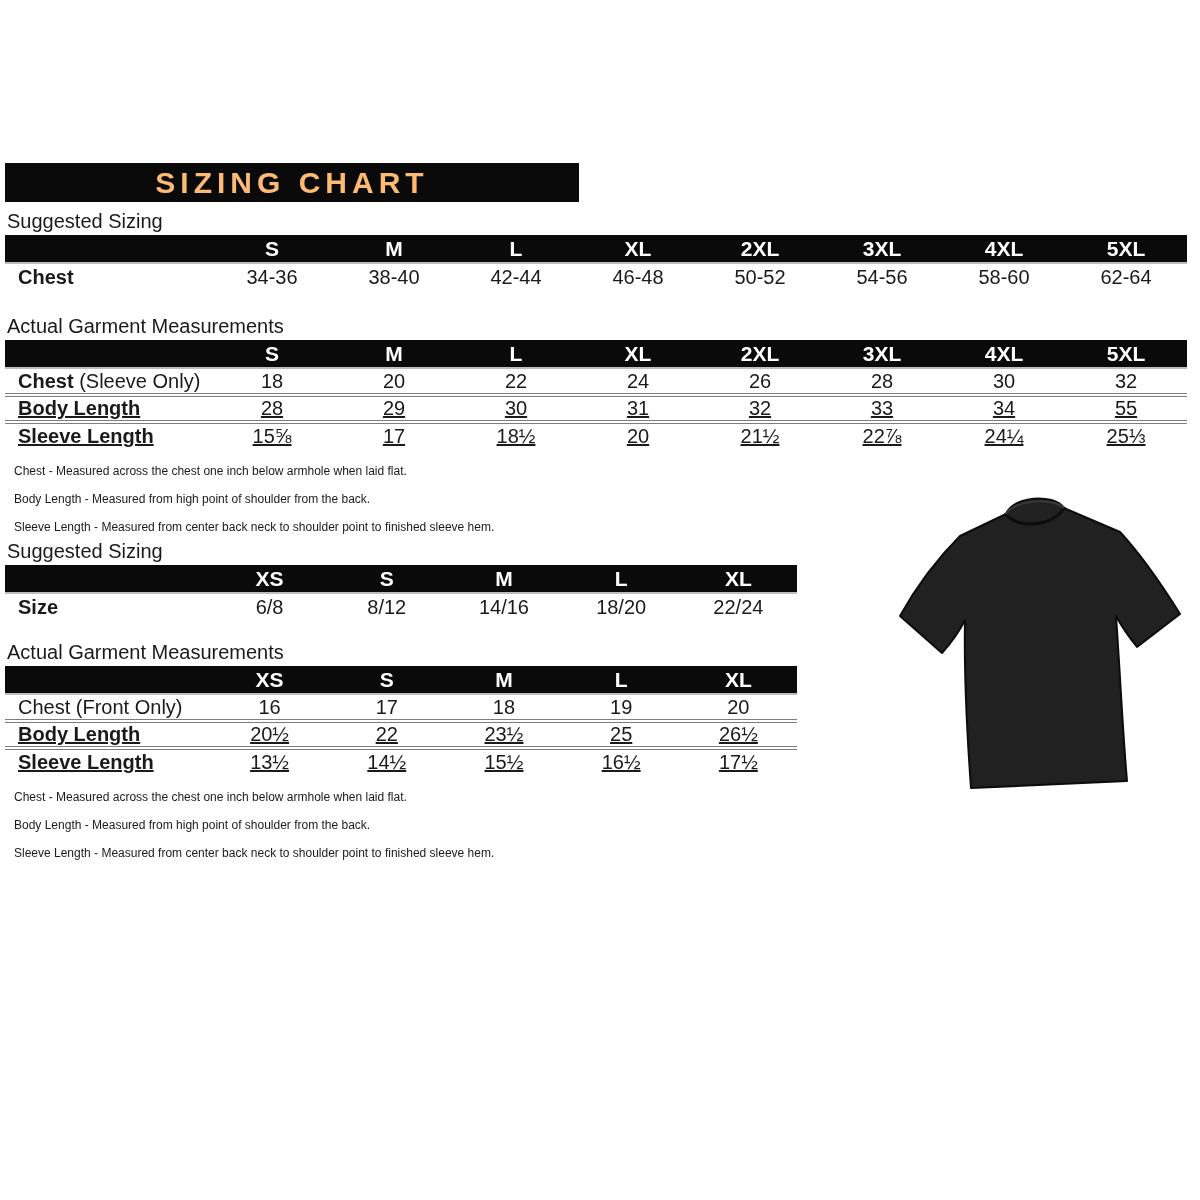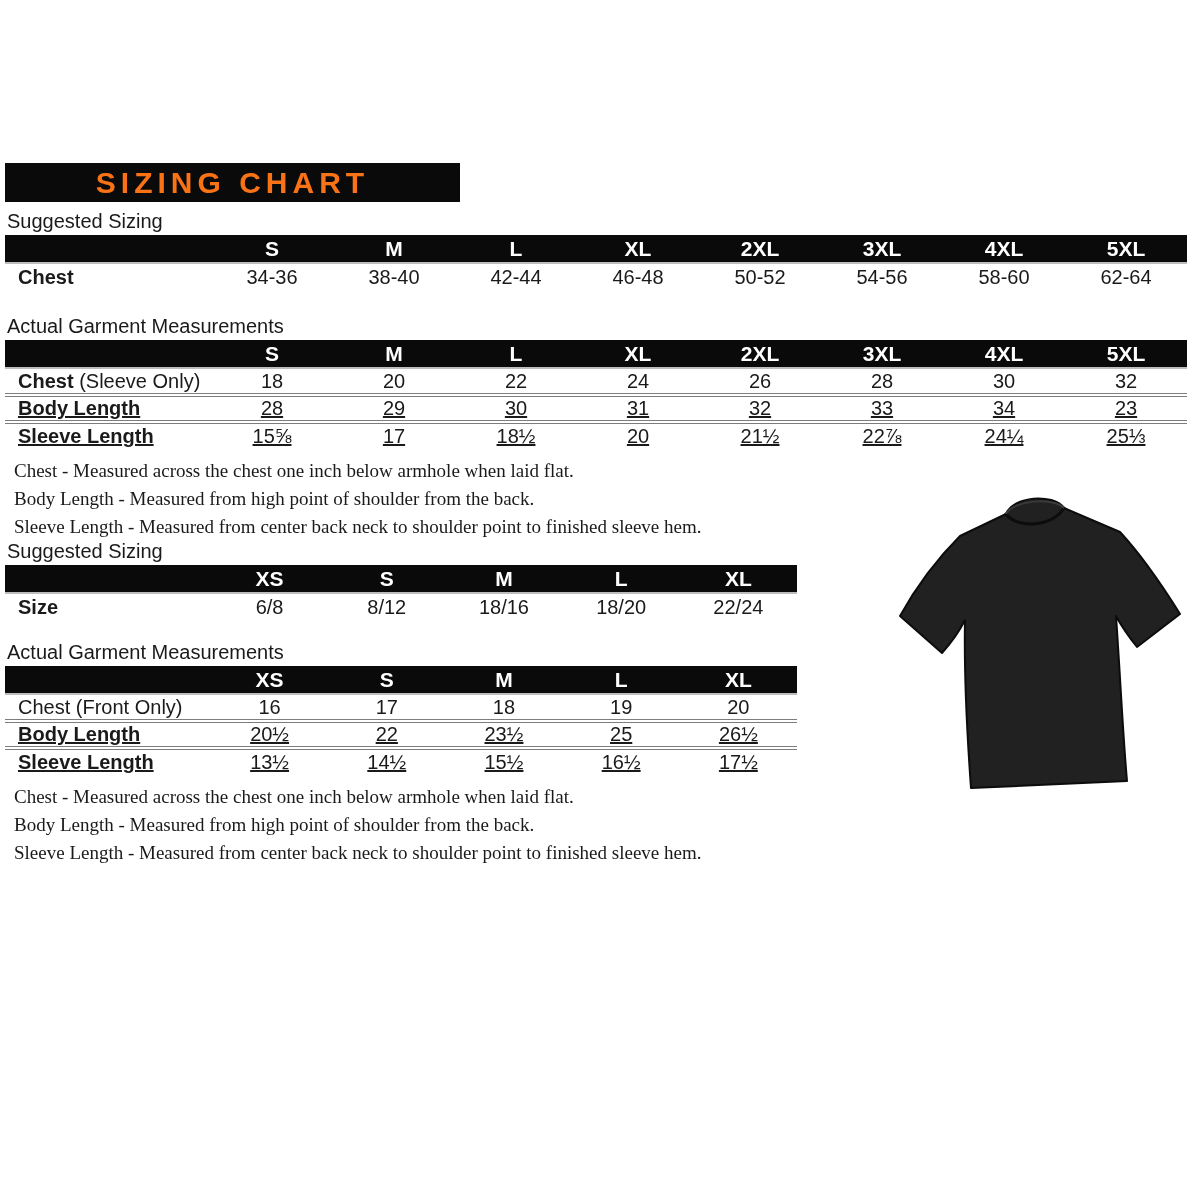--- a/index.html
+++ b/index.html
@@ -6,21 +6,21 @@
   html,body { background:#ffffff; }
   body {
     width:1200px; height:1200px; position:relative; overflow:hidden;
     font-family:"Liberation Sans", sans-serif; color:#1a1a1a;
   }
   .content { position:absolute; top:163px; left:5px; width:1190px; }
 
   .header-row { display:flex; align-items:flex-start; margin-bottom:9px; }
   .main-title { font-size:31px; font-weight:bold; padding-left:9px; width:335px; line-height:40px; white-space:nowrap; }
   .banner {
-    background:#0a0a0a; color:#f97316; width:455px; height:39px;
+    background:#0a0a0a; color:#fdba74; width:574px; height:39px;
     display:flex; align-items:center; justify-content:center;
     font-size:30px; font-weight:bold; letter-spacing:5px; white-space:nowrap;
   }
 
   .section-label { font-size:20px; line-height:20px; margin-bottom:4px; padding-left:2px; }
   .gap-lg { margin-top:26px; }
   .gap-md { margin-top:22px; }
 
   table { border-collapse:collapse; table-layout:fixed; }
   table.adult { width:1182px; }
@@ -29,21 +29,21 @@
   tr.head th {
     background:#0a0a0a; color:#ffffff; font-size:21px; font-weight:bold;
     height:28px; border-bottom:2px solid #bdbdbd;
   }
   th.lbl, td.lbl { text-align:left; padding-left:13px; }
   .bold { font-weight:bold; }
   table.divided tr.body + tr.body td { border-top:4px double #7d7d7d;text-decoration:underline; }
   .mb-notes { margin-top:8px; }
 
   .notes { padding-left:9px; }
-  .notes p { font-size:19px; line-height:28px; white-space:nowrap;font-family:Liberation Serif, serif; }
+  .notes p { font-size:12px; line-height:28px; white-space:nowrap; }
 
   .youth-title { font-size:31px; font-weight:bold; line-height:36px; margin-bottom:6px; }
 
   .tshirt-wrap { position:absolute; left:893px; top:487px; width:302px; height:322px; }
   .tshirt-wrap svg { width:100%; height:100%; }
 </style>
 </head>
 <body>
 
 <div class="content">
@@ -131,21 +131,21 @@
     </tr>
     <tr class="body">
       <td class="lbl bold">Body Length</td>
       <td>28</td>
       <td>29</td>
       <td>30</td>
       <td>31</td>
       <td>32</td>
       <td>33</td>
       <td>34</td>
-      <td>23</td>
+      <td>55</td>
     </tr>
     <tr class="body">
       <td class="lbl bold">Sleeve Length</td>
       <td>15⅝</td>
       <td>17</td>
       <td>18½</td>
       <td>20</td>
       <td>21½</td>
       <td>22⅞</td>
       <td>24¼</td>
@@ -178,21 +178,21 @@
       <th>XS</th>
       <th>S</th>
       <th>M</th>
       <th>L</th>
       <th>XL</th>
     </tr>
     <tr class="body">
       <td class="lbl bold">Size</td>
       <td>6/8</td>
       <td>8/12</td>
-      <td>18/16</td>
+      <td>14/16</td>
       <td>18/20</td>
       <td>22/24</td>
     </tr>
   </tbody>
     </table>
 
   <div class="section-label gap-md">Actual Garment Measurements</div>
 
   <table class="youth divided">
     <colgroup>

